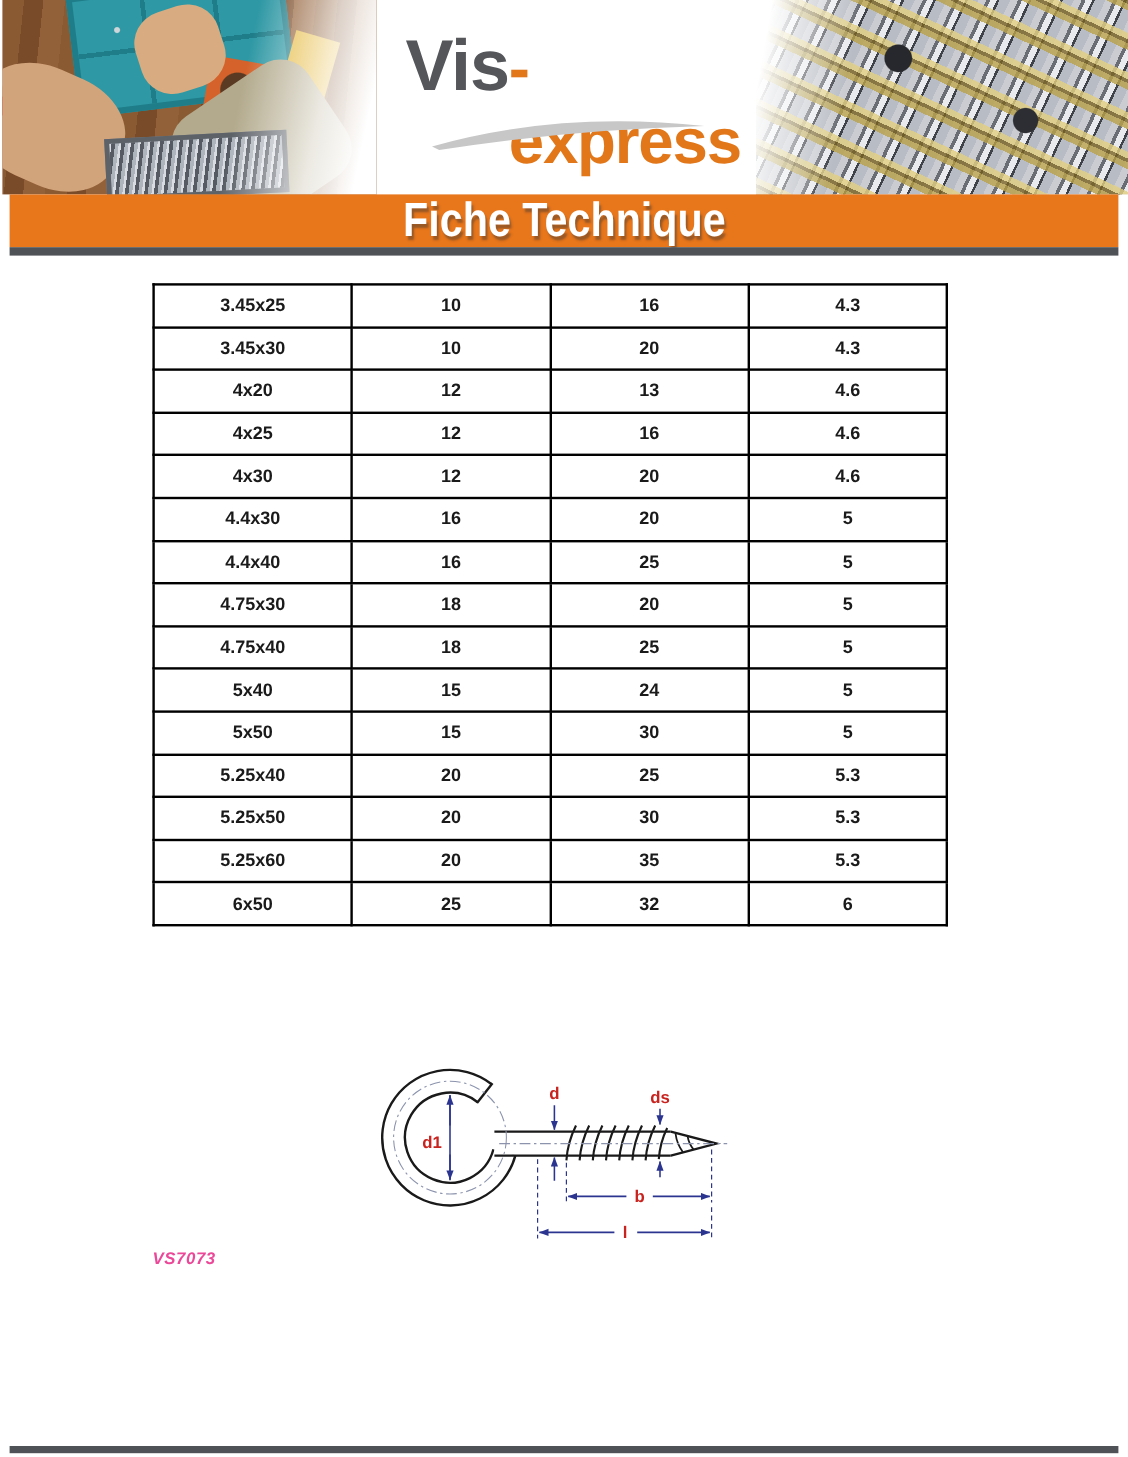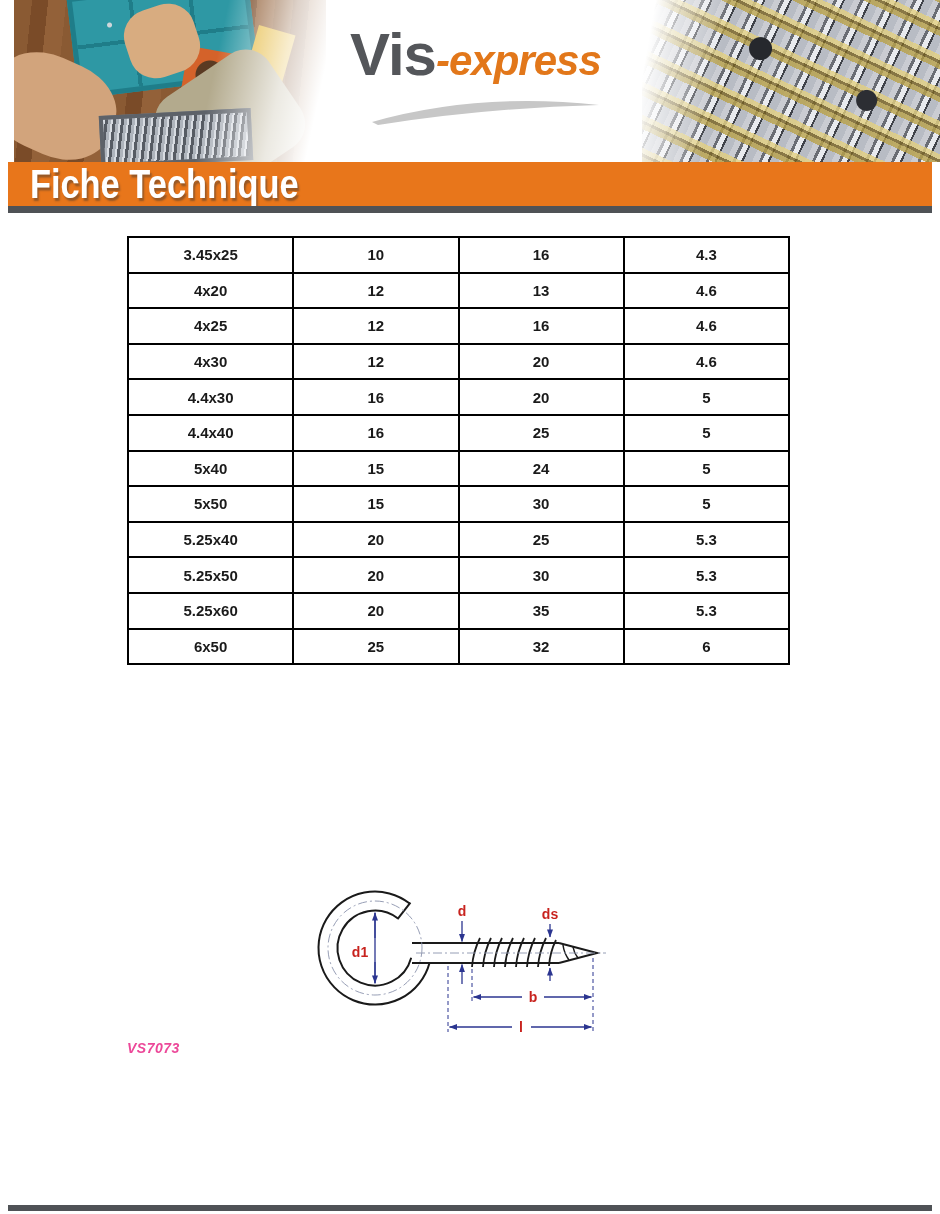--- a/index.html
+++ b/index.html
@@ -10,21 +10,21 @@
     --label-red:#C8231E;
     --dimension-blue:#2B3590;
   }
   *{margin:0;padding:0;box-sizing:border-box;}
   html,body{background:#fff;}
   body{
     width:940px;height:1214px;position:relative;overflow:hidden;
     font-family:"Liberation Sans", sans-serif;
   }
   
-  .header{position:absolute;left:14px;top:0;width:760px;height:162px;background:#fff;}
+  .header{position:absolute;left:2px;top:0;width:760px;height:162px;background:#fff;}
   .photo{position:absolute;top:0;height:162px;overflow:hidden;}
   .photo-left{
     left:0;width:312px;
     background:
       repeating-linear-gradient(96deg,#8a5a33 0 18px,#7a4b28 18px 34px,#936139 34px 52px);
   }
   .photo-left::after{
     content:"";position:absolute;inset:0;
     background:linear-gradient(102deg,rgba(255,255,255,0) 62%,rgba(255,255,255,.75) 82%,#fff 94%);
   }
@@ -57,25 +57,25 @@
       repeating-linear-gradient(115deg,#caccd2 0 6px,#6a6d74 6px 9px,#e8eaee 9px 14px,#40434a 14px 16px,#b8bcc4 16px 24px);
   }
   .photo-right::before{
     content:"";position:absolute;inset:0;
     background:linear-gradient(100deg,#fff 4%,rgba(255,255,255,.6) 12%,rgba(255,255,255,0) 26%);
   }
   
   .logo{position:absolute;left:336px;top:20px;width:270px;height:120px;}
   .logo-line{display:flex;align-items:baseline;}
   .logo-vis{font-size:60px;font-weight:bold;color:var(--logo-gray);letter-spacing:-1px;}
-  .logo-express{font-size:42px;font-weight:bold;font-style:italic;color:var(--logo-orange);letter-spacing:-1px;}
+  .logo-express{font-size:53px;font-weight:bold;color:var(--logo-orange);letter-spacing:-1px;}
   .swoosh{position:absolute;left:18px;top:76px;}
   
   .banner{position:absolute;left:8px;top:162px;width:924px;height:44px;
-    background:var(--accent-orange);text-align:left;line-height:44px;}
+    background:var(--accent-orange);text-align:center;line-height:44px;}
   .banner-title{display:inline-block;transform:scaleX(.86);transform-origin:center;
     font-size:40px;font-weight:bold;color:#fff;letter-spacing:0;
     text-shadow:2px 3px 2px rgba(50,50,50,.45);white-space:nowrap;}
   .bar{position:absolute;left:8px;width:924px;background:var(--bar-gray);}
   .bar-top{top:206px;height:7px;}
   .bar-bottom{top:1205px;height:6px;}
   
   .spec-table{position:absolute;left:127px;top:236px;width:663px;
     border-collapse:collapse;table-layout:fixed;}
   .spec-table td{border:2px solid #000;height:35.6px;text-align:center;vertical-align:middle;
@@ -129,20 +129,26 @@
 
 <table class="spec-table">
   <tbody>
       <tr>
         <td>3.45x25</td>
         <td>10</td>
         <td>16</td>
         <td>4.3</td>
       </tr>
       <tr>
+        <td>3.45x30</td>
+        <td>10</td>
+        <td>20</td>
+        <td>4.3</td>
+      </tr>
+      <tr>
         <td>4x20</td>
         <td>12</td>
         <td>13</td>
         <td>4.6</td>
       </tr>
       <tr>
         <td>4x25</td>
         <td>12</td>
         <td>16</td>
         <td>4.6</td>
@@ -155,20 +161,32 @@
       </tr>
       <tr>
         <td>4.4x30</td>
         <td>16</td>
         <td>20</td>
         <td>5</td>
       </tr>
       <tr>
         <td>4.4x40</td>
         <td>16</td>
+        <td>25</td>
+        <td>5</td>
+      </tr>
+      <tr>
+        <td>4.75x30</td>
+        <td>18</td>
+        <td>20</td>
+        <td>5</td>
+      </tr>
+      <tr>
+        <td>4.75x40</td>
+        <td>18</td>
         <td>25</td>
         <td>5</td>
       </tr>
       <tr>
         <td>5x40</td>
         <td>15</td>
         <td>24</td>
         <td>5</td>
       </tr>
       <tr>

